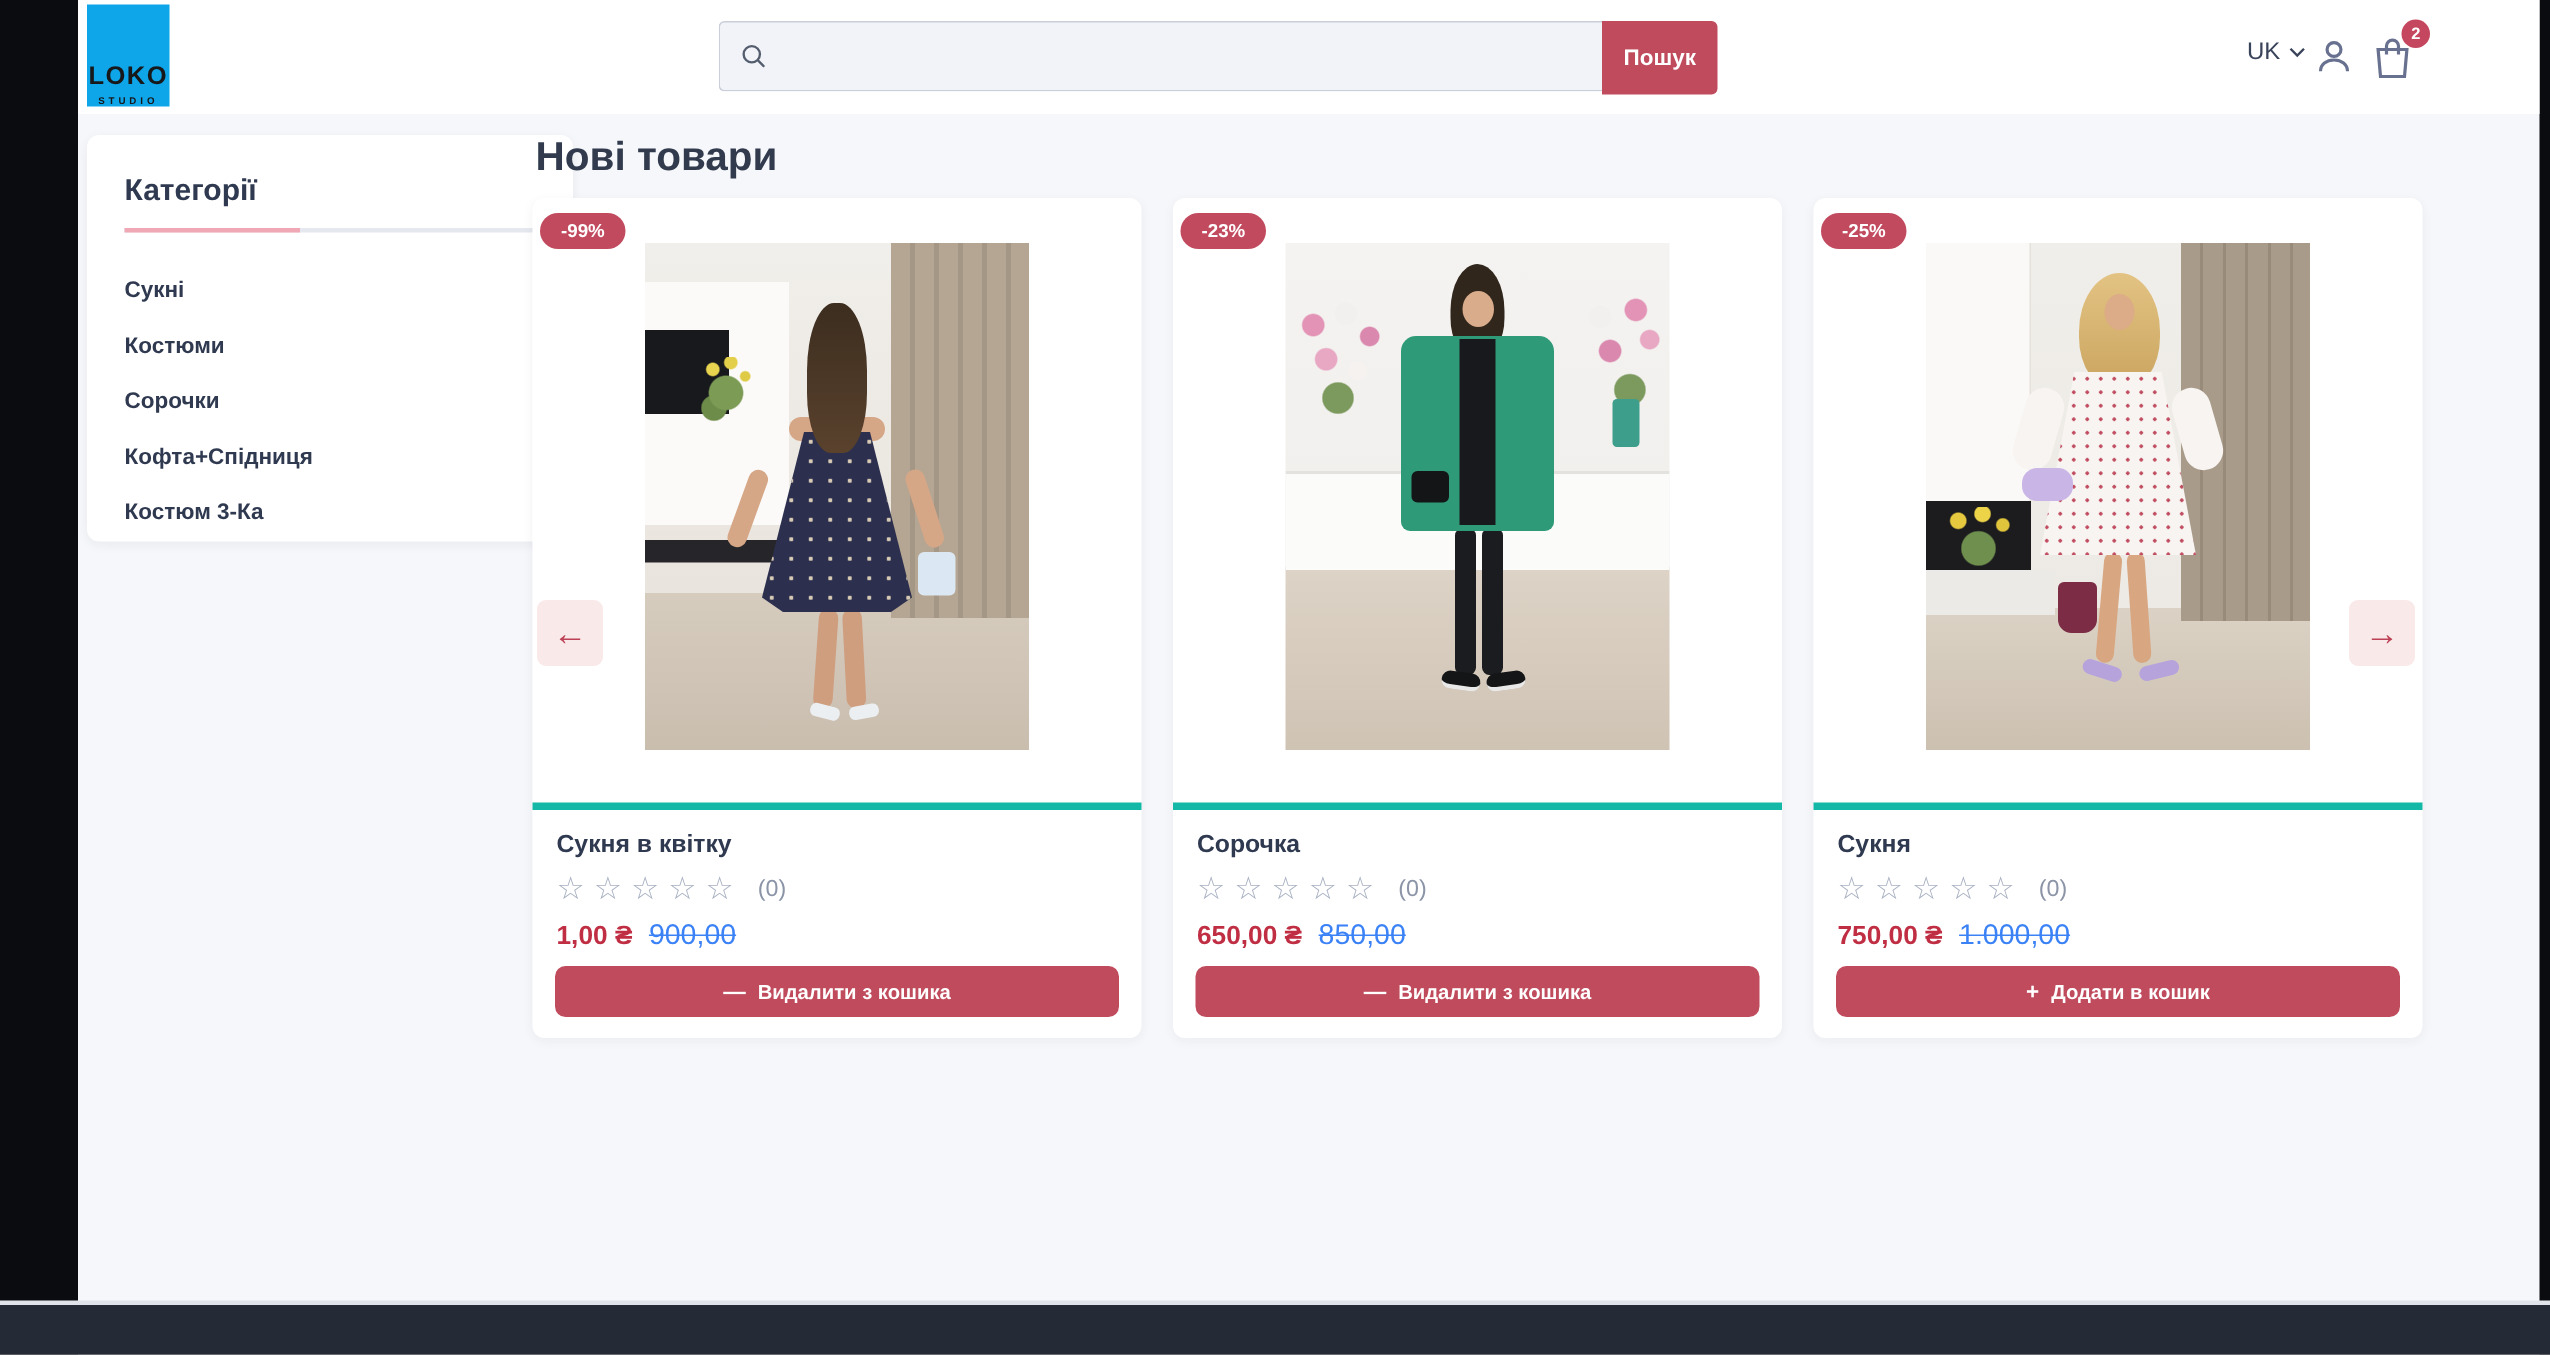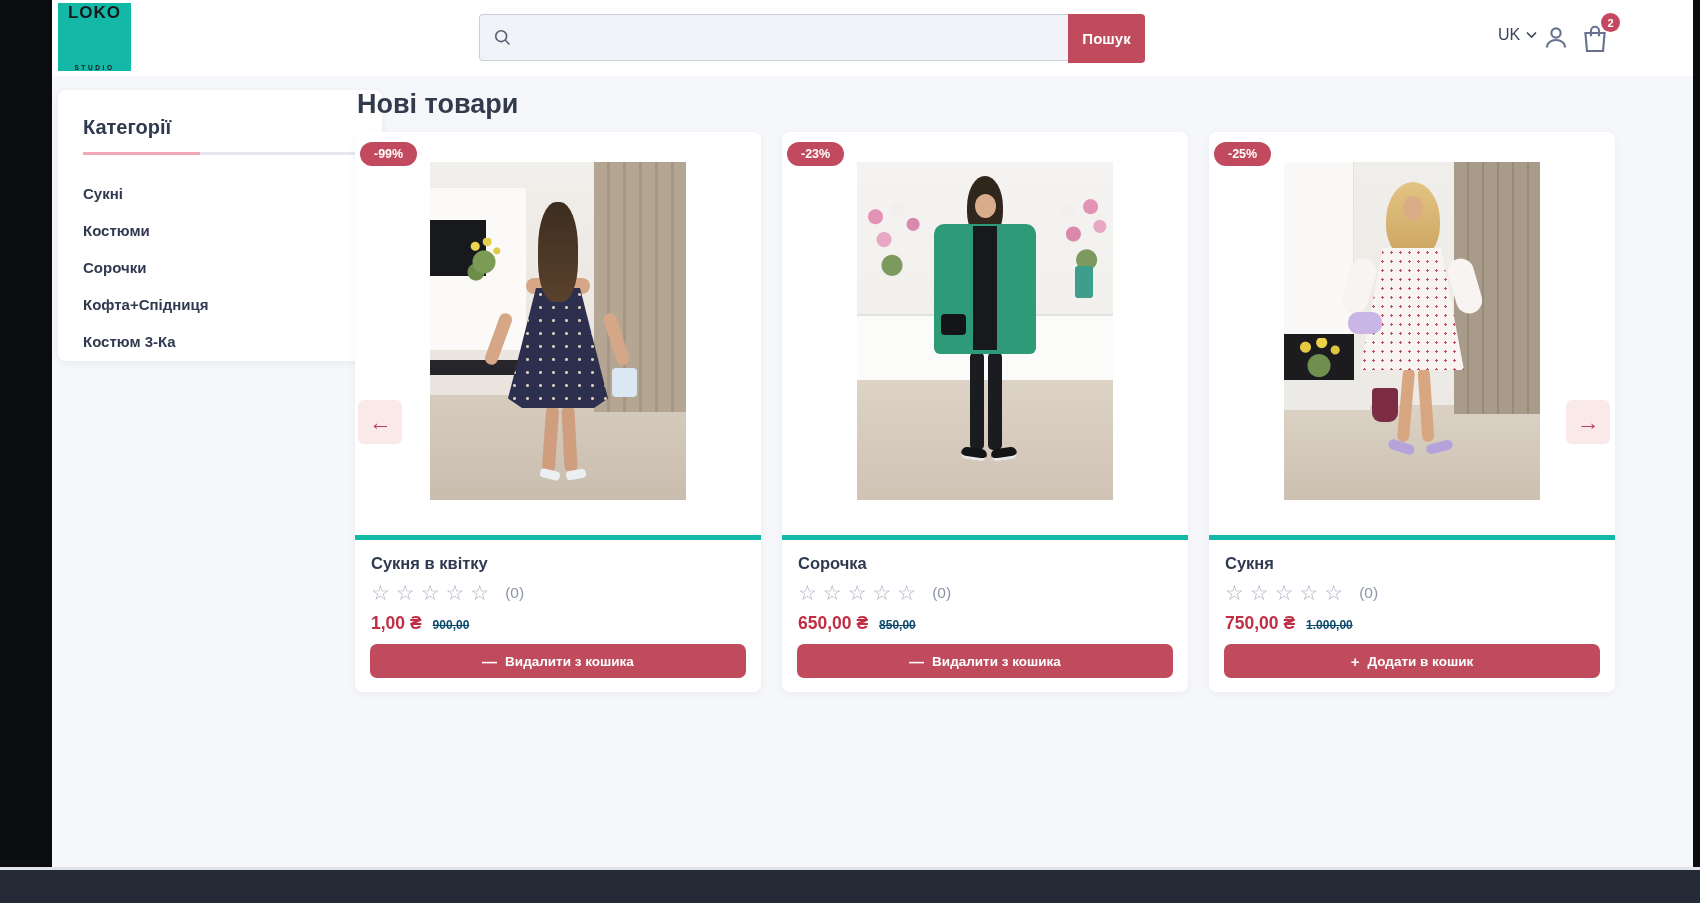--- a/index.html
+++ b/index.html
@@ -3,22 +3,22 @@
 <meta charset="utf-8">
 <style>
   * { box-sizing: border-box; margin: 0; padding: 0; }
   html,body { width:1700px; height:903px; }
   body { font-family: "Liberation Sans", sans-serif; background:#0a0c10; }
   #app { position:relative; width:1700px; height:903px; overflow:hidden; background:#0a0c10; }
   .page { position:absolute; left:52px; top:0; width:1641px; height:903px; background:#f6f7fa; }
 
   
   .header { position:absolute; left:0; top:0; width:100%; height:76px; background:#ffffff; }
-  .logo { position:absolute; left:6px; top:3px; width:73px; height:68px; background:#14b8a6;
-          display:flex; flex-direction:column; align-items:center; justify-content:space-between; cursor:pointer; }
+  .logo { position:absolute; left:6px; top:3px; width:55px; height:68px; background:#0ea5e9;
+          display:flex; flex-direction:column; align-items:center; justify-content:flex-end; cursor:pointer; }
   .logo-main { font-size:17px; font-weight:bold; color:#17181a; letter-spacing:1px; }
   .logo-sub  { font-size:6.5px; font-weight:bold; letter-spacing:2.6px; color:#17181a; margin-top:3px; }
 
   .search-area { position:absolute; left:427px; top:14px; height:47px; display:flex; }
   .search-input-wrap { width:589px; height:47px; background:#f1f3f8; border:1px solid #c9ced9;
           border-right:none; border-radius:4px 0 0 4px; display:flex; align-items:center; padding:0 10px 0 12px; }
   .search-input-wrap input { flex:1; border:none; outline:none; background:transparent; font-size:15px;
           color:#39435a; height:100%; font-family:"Liberation Sans",sans-serif; }
   .search-btn { width:77px; height:49px; background:#bf4b5d; color:#ffffff; border:none; border-radius:0 4px 4px 0;
           font-size:15px; font-weight:bold; cursor:pointer; font-family:Liberation Sans, sans-serif; }
@@ -52,21 +52,21 @@
   .photo-img { position:absolute; left:75px; top:30px; width:256px; height:338px; overflow:hidden; }
   .s { position:absolute; }
 
   .info { position:absolute; left:0; top:403px; width:100%; height:157px; border-top:5px solid #14b8a6; padding:14px 16px; }
   .p-title { font-size:16.5px; font-weight:bold; color:#2f3950; cursor:pointer; }
   .stars-row { display:flex; align-items:center; gap:10px; margin-top:9px; }
   .stars { font-size:21px; letter-spacing:6px; color:#a9b1c2; line-height:1; }
   .rating-count { font-size:15.5px; color:#8c95a7; }
   .price-row { margin-top:10px; display:flex; align-items:baseline; gap:11px; }
   .price { color:#c02e43; font-weight:bold; font-size:17.5px; }
-  .old-price { color:#0c4a6e; font-weight:bold; font-size:12px; text-decoration:line-through; }
+  .old-price { color:#3b82f6; font-weight:normal; font-size:19px; text-decoration:line-through; }
   .cart-action-btn { position:absolute; left:15px; bottom:14px; width:376px; height:34px; background:#bf4b5d;
           border:none; border-radius:7px; color:#fff; font-size:13.5px; font-weight:bold; cursor:pointer;
           display:flex; align-items:center; justify-content:center; gap:8px; font-family:"Liberation Sans",sans-serif; }
   .btn-ic { font-size:15px; font-weight:bold; line-height:1; }
 
   .nav-arrow { position:absolute; width:44px; height:44px; background:#fae9e9; border:none; border-radius:6px;
           display:flex; align-items:center; justify-content:center; color:#bc4155; font-size:23px;
           font-weight:bold; cursor:pointer; z-index:4; }
   .nav-left { left:306px; top:400px; }
   .nav-right { left:1514px; top:400px; }

